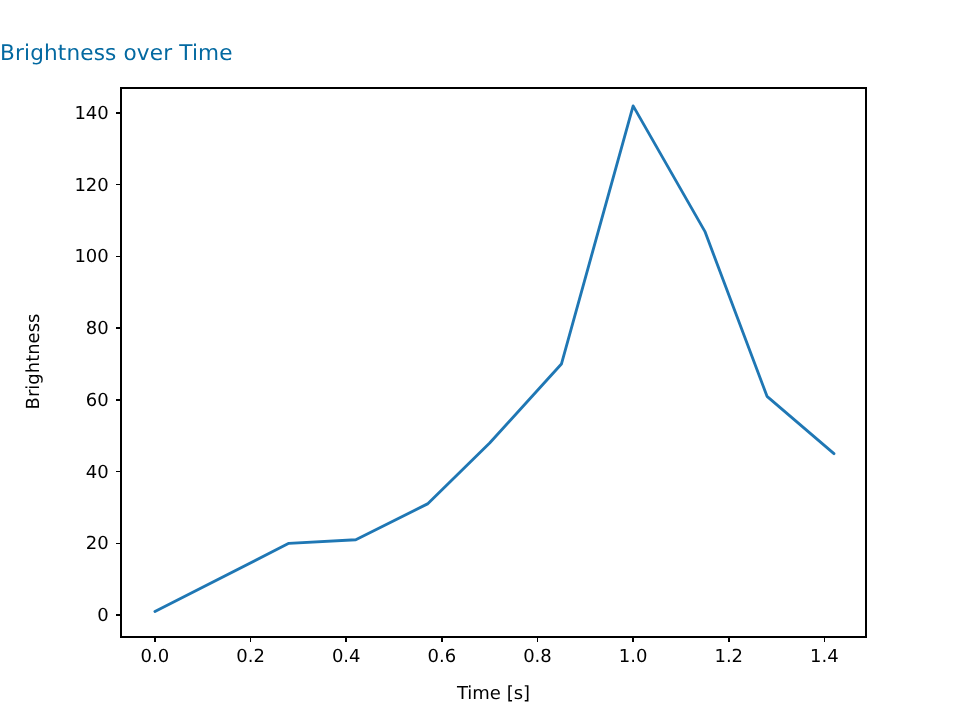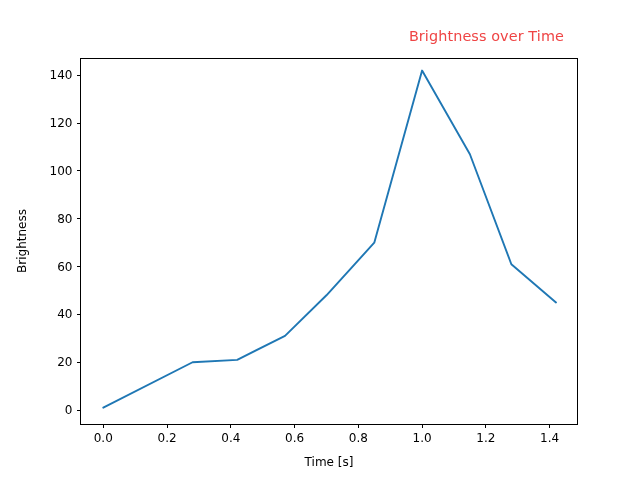--- a/index.html
+++ b/index.html
@@ -17,23 +17,23 @@
     position: relative;
     width: 640px;
     height: 480px;
     background: #ffffff;
   }
   #chart-title {
     position: absolute;
     left: 0;
     top: 28px;
     width: 564px;
-    text-align: right;
+    text-align: left;
     font-size: 14.4px;
-    color: #ef4444;
+    color: #0369a1;
     letter-spacing: 0.1px;
   }
   #plot-svg {
     position: absolute;
     left: 0;
     top: 0;
   }
   .tick-label {
     font-family: "DejaVu Sans", sans-serif;
     font-size: 12px;

